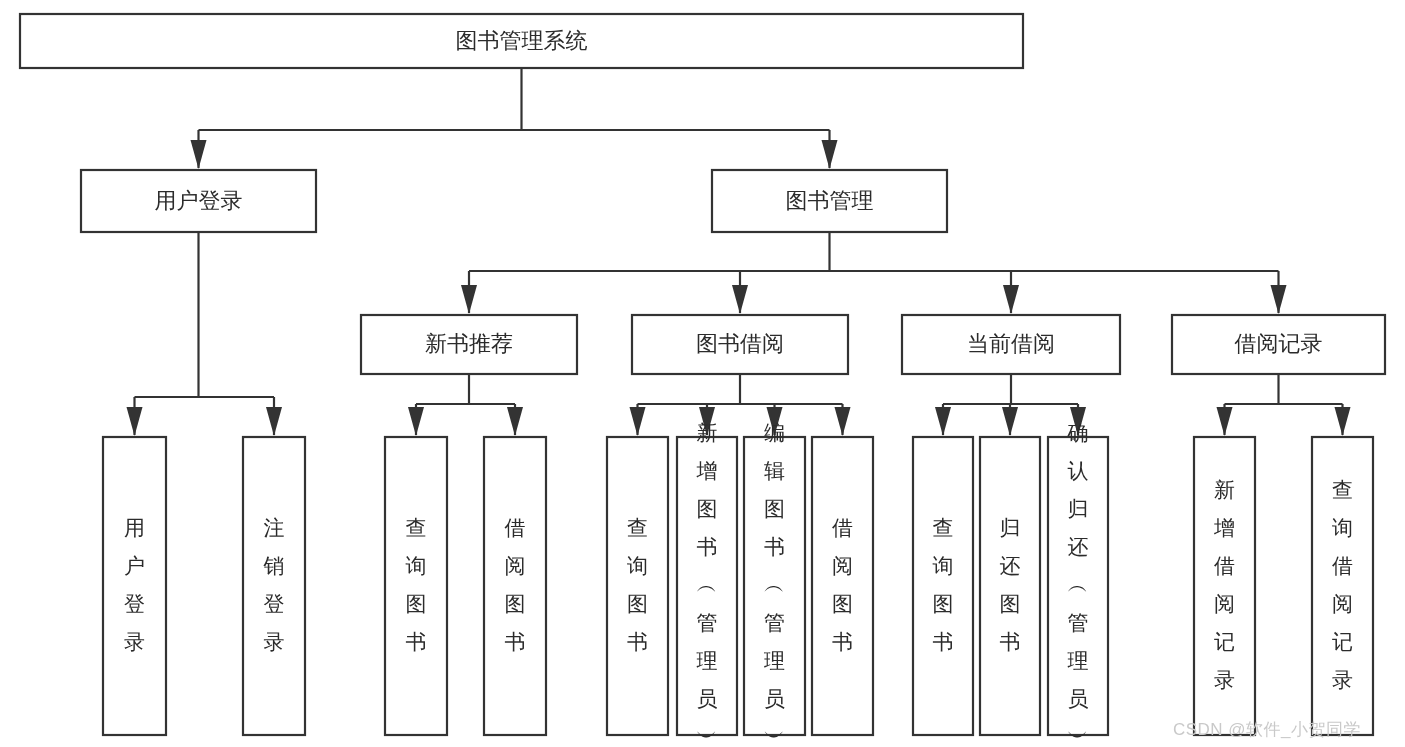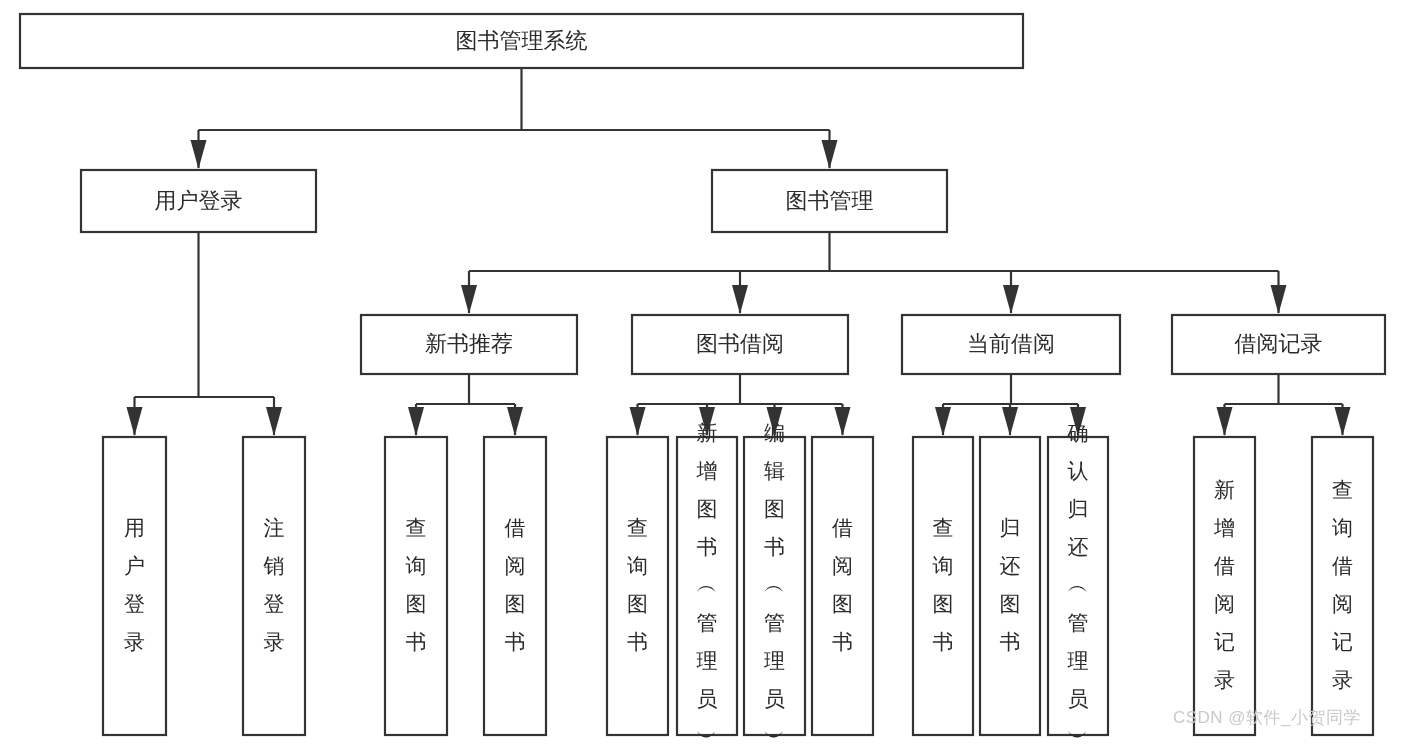--- a/index.html
+++ b/index.html
@@ -47,21 +47,21 @@
     stroke-width: 2.2;
     fill: none;
   }
   .edge-arrow {
     fill: #333333;
     stroke: none;
   }
   .watermark {
     position: absolute;
     right: 12px;
-    bottom: 18px;
+    bottom: 6px;
     color: #c9c9c9;
     font-size: 17px;
     font-family: "Liberation Sans", "DejaVu Sans", sans-serif;
     letter-spacing: 0.5px;
     white-space: nowrap;
     user-select: none;
   }
 </style>
 </head>
 <body>

